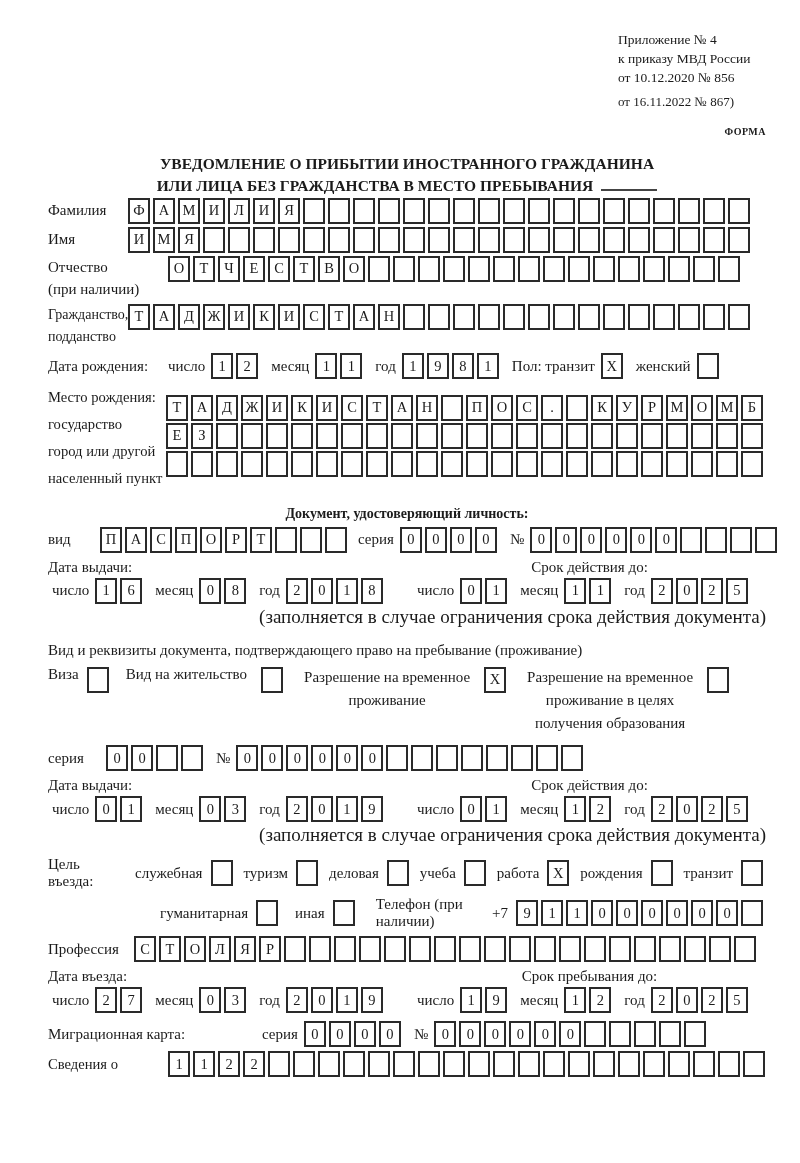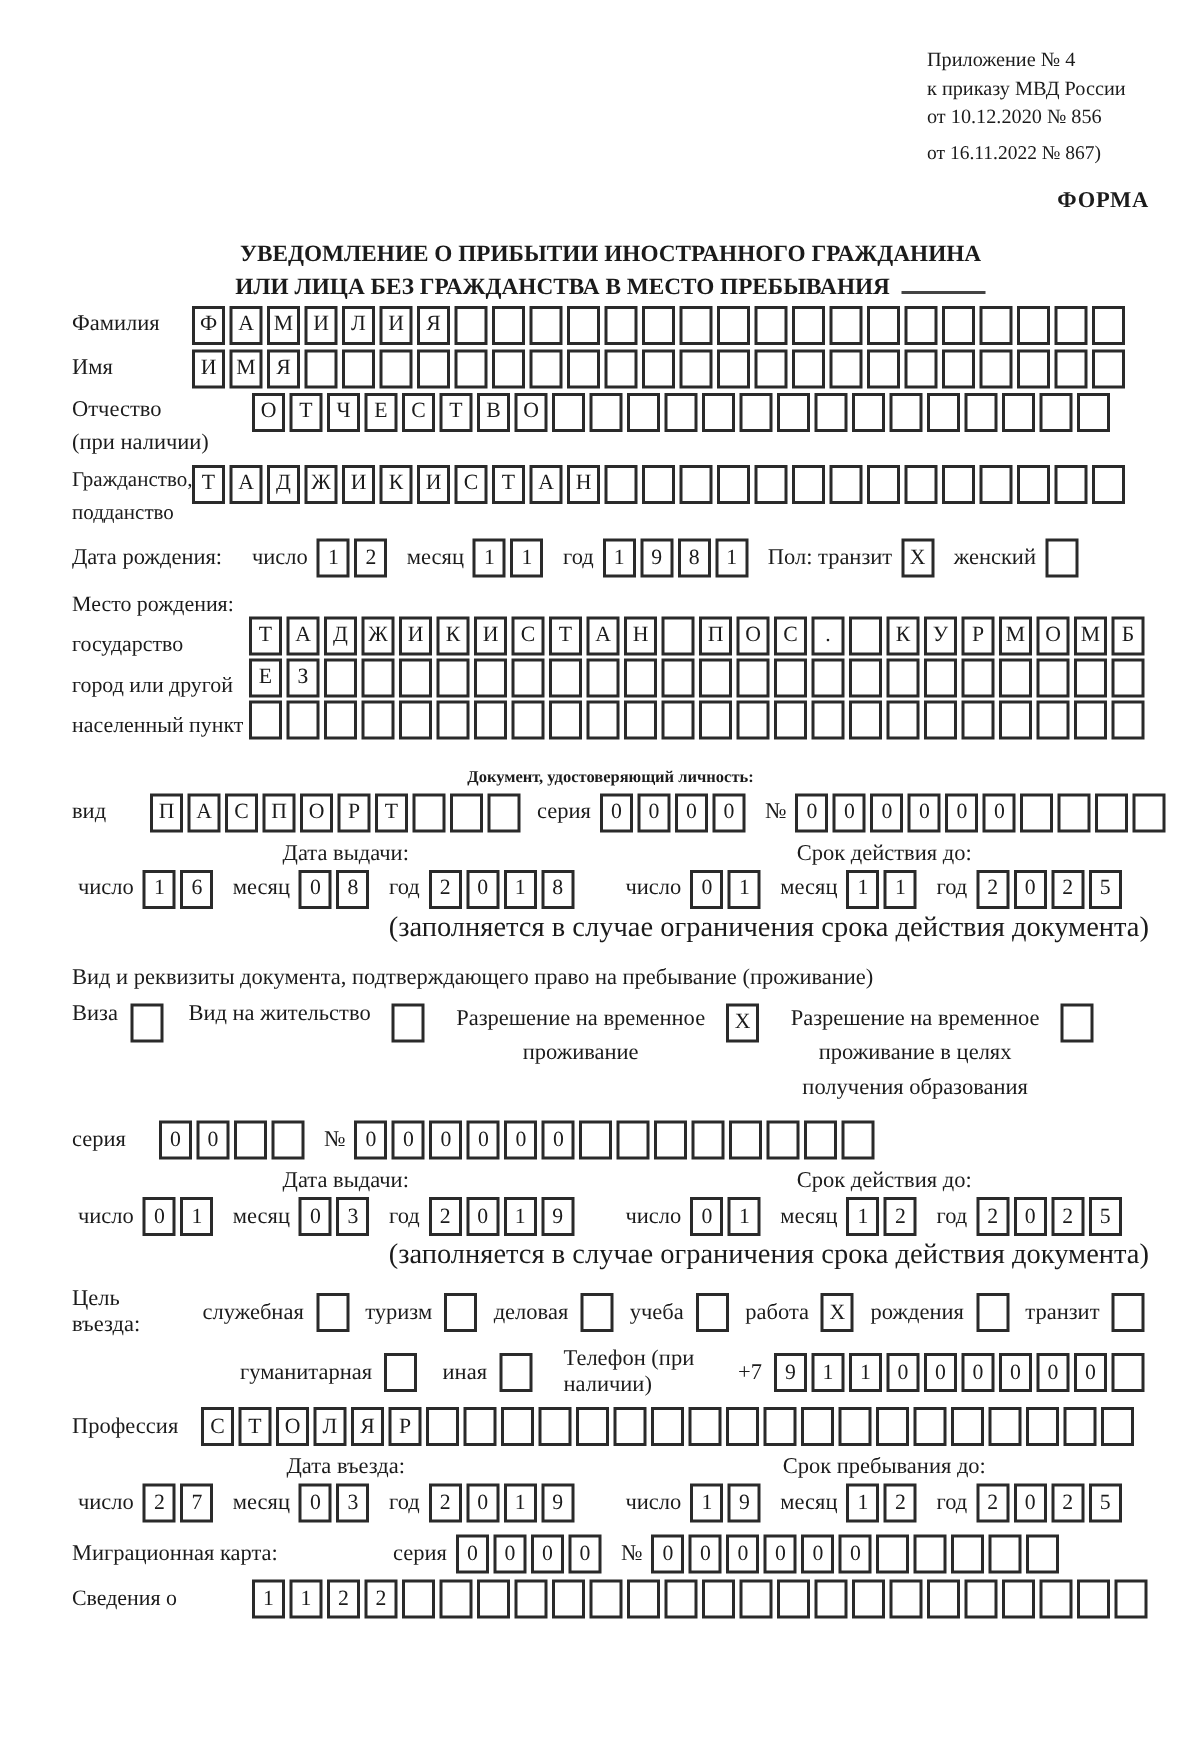--- a/index.html
+++ b/index.html
@@ -2,44 +2,44 @@
 <html><head>
 <meta charset="utf-8">
 <style>
   html,body{margin:0;padding:0;}
   body{width:800px;height:1163px;background:#fff;color:#1b1b1b;
        font-family:"Liberation Serif",serif;font-size:15px;overflow:hidden;}
   .page{box-sizing:border-box;width:800px;padding:30px 34px 0 48px;}
   
   .apx{margin-left:570px;font-size:13.5px;line-height:1.42;}
   .apx2{margin-top:6px;font-size:13px;}
-  .forma{margin-top:14px;text-align:right;font-weight:bold;font-size:15px;letter-spacing:.5px;}
+  .forma{margin-top:14px;text-align:right;font-weight:bold;font-size:10px;letter-spacing:.5px;}
   .title{margin-top:16px;text-align:center;font-weight:bold;font-size:15.5px;line-height:1.45;}
   .t-underline{display:inline-block;width:56px;border-bottom:2px solid #444;margin-left:8px;vertical-align:baseline;}
   .sec{margin-top:20px;margin-bottom:12px;font-weight:bold;font-size:14.6px;}
   
   .cells{display:inline-flex;flex:none;}
   .cell{box-sizing:border-box;flex:none;display:inline-flex;align-items:center;justify-content:center;
         width:22px;height:26px;border:2px solid #2a2a2a;margin-right:3px;font-size:14.5px;background:#fff;}
   
   .row{display:flex;align-items:center;margin-bottom:3px;}
   .row.top{align-items:flex-start;}
   .lbl{flex:none;}
   .w80{width:80px;}
   .w120{width:120px;}
   .two-line{line-height:1.5;}
   .cit-lbl{width:80px;font-size:14px;line-height:1.55;}
   .dlbl{flex:none;margin:0 6px 0 10px;}
   .dlbl.first{margin-left:4px;}
-  .bp{display:flex;align-items:flex-end;margin-bottom:14px;}
+  .bp{display:flex;align-items:center;margin-bottom:14px;}
   .bp-lbl{width:118px;line-height:1.84;flex:none;font-size:14.6px;}
   .bp-rows .cells{margin-bottom:2px;}
-  .center-b{text-align:center;font-weight:bold;margin:4px 0 5px 0;font-size:11px;}
+  .center-b{text-align:center;font-weight:bold;margin:4px 0 5px 0;font-size:14px;}
   .sublbl{display:flex;margin:6px 0 2px 0;}
-  .half-l{width:365px;text-align:center;flex:none;}
+  .half-l{width:365px;text-align:left;flex:none;}
   .half-r{flex:1;text-align:center;}
   .dates{display:flex;align-items:center;margin-bottom:2px;}
   .grp{display:flex;align-items:center;flex:none;}
   .grp-l{width:365px;}
   .note{text-align:right;font-size:19px;margin:2px 0 10px 0;}
   .intro{margin:4px 0;line-height:1.6;}
   .cbrow{margin:4px 0 10px 0;}
   .cbrow .ctr{text-align:center;line-height:1.55;}
   .ml8{margin-left:8px;} .ml14{margin-left:14px;} .ml18{margin-left:18px;}
   .cbrow .cells{margin-top:1px;}

